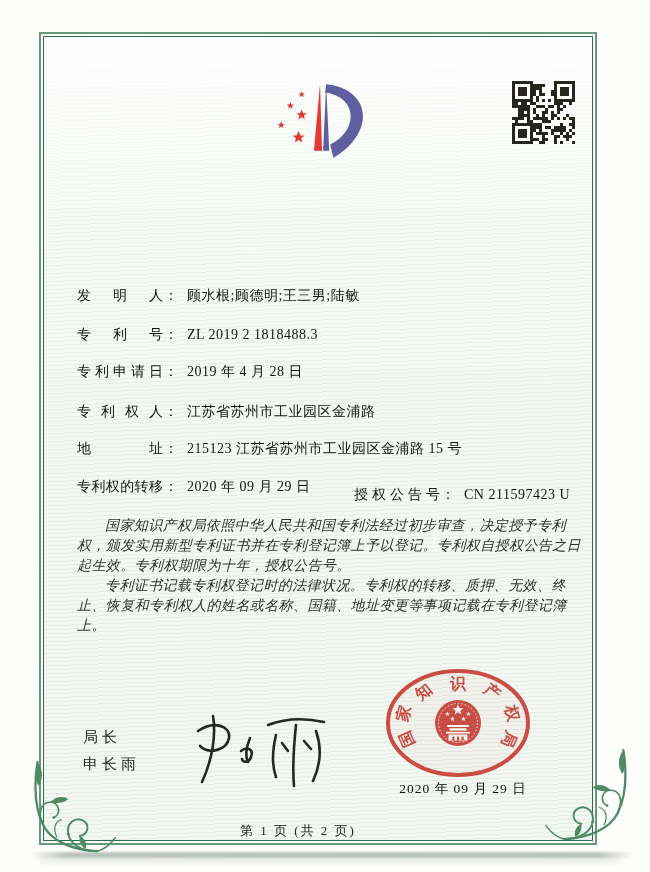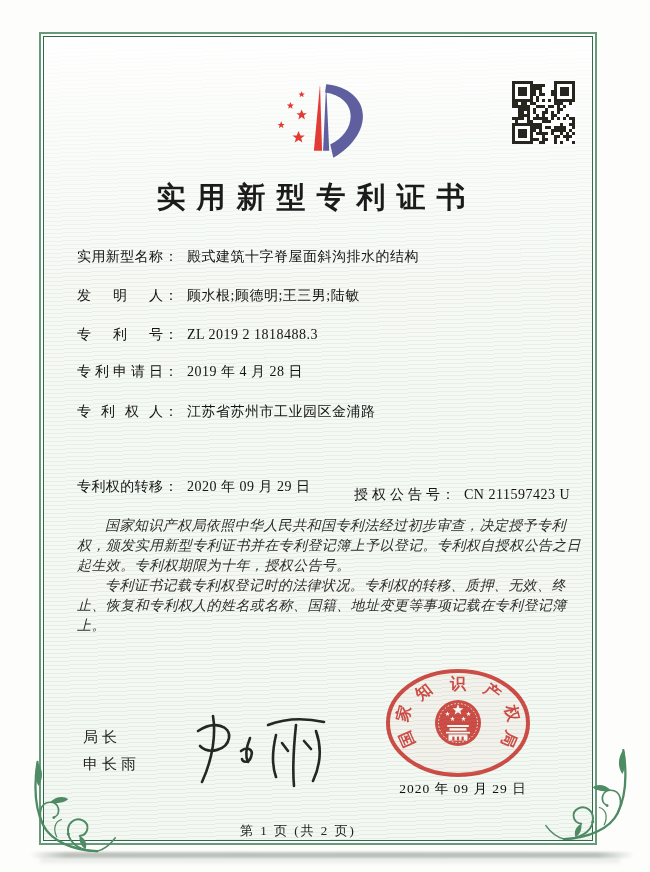--- a/index.html
+++ b/index.html
@@ -322,36 +322,35 @@
         <i style="left:12px;top:60px"></i>
         <i style="left:15px;top:60px"></i>
         <i style="left:18px;top:60px"></i>
         <i style="left:27px;top:60px"></i>
         <i style="left:30px;top:60px"></i>
         <i style="left:42px;top:60px"></i>
         <i style="left:48px;top:60px"></i>
         <i style="left:60px;top:60px"></i>
       </div>
 
-    <div class="title">实用新型专利证书</div>
-
-    <div class="frow r0">
-      <span class="flabel">实用新型名称</span><span class="fcolon">：</span><span class="fvalue">殿式建筑十字脊屋面斜沟排水的结构</span>
-    </div>
+
     <div class="frow r1">
       <span class="flabel">发明人</span><span class="fcolon">：</span><span class="fvalue">顾水根;顾德明;王三男;陆敏</span>
     </div>
     <div class="frow r2">
       <span class="flabel">专利号</span><span class="fcolon">：</span><span class="fvalue">ZL 2019 2 1818488.3</span>
     </div>
     <div class="frow r3">
       <span class="flabel">专利申请日</span><span class="fcolon">：</span><span class="fvalue">2019 年 4 月 28 日</span>
     </div>
     <div class="frow r4">
       <span class="flabel">专利权人</span><span class="fcolon">：</span><span class="fvalue">江苏省苏州市工业园区金浦路</span>
+    </div>
+    <div class="frow r5">
+      <span class="flabel">地址</span><span class="fcolon">：</span><span class="fvalue">215123 江苏省苏州市工业园区金浦路 15 号</span>
     </div>
     <div class="frow r6">
       <span class="flabel">专利权的转移</span><span class="fcolon">：</span><span class="fvalue">2020 年 09 月 29 日</span>
       <span class="pair2">
         <span class="flabel">授权公告号</span><span class="fcolon">：</span><span class="fvalue">CN 211597423 U</span>
       </span>
     </div>
 
     <div class="paras">
       <p>国家知识产权局依照中华人民共和国专利法经过初步审查，决定授予专利权，颁发实用新型专利证书并在专利登记簿上予以登记。专利权自授权公告之日起生效。专利权期限为十年，授权公告号。</p>

